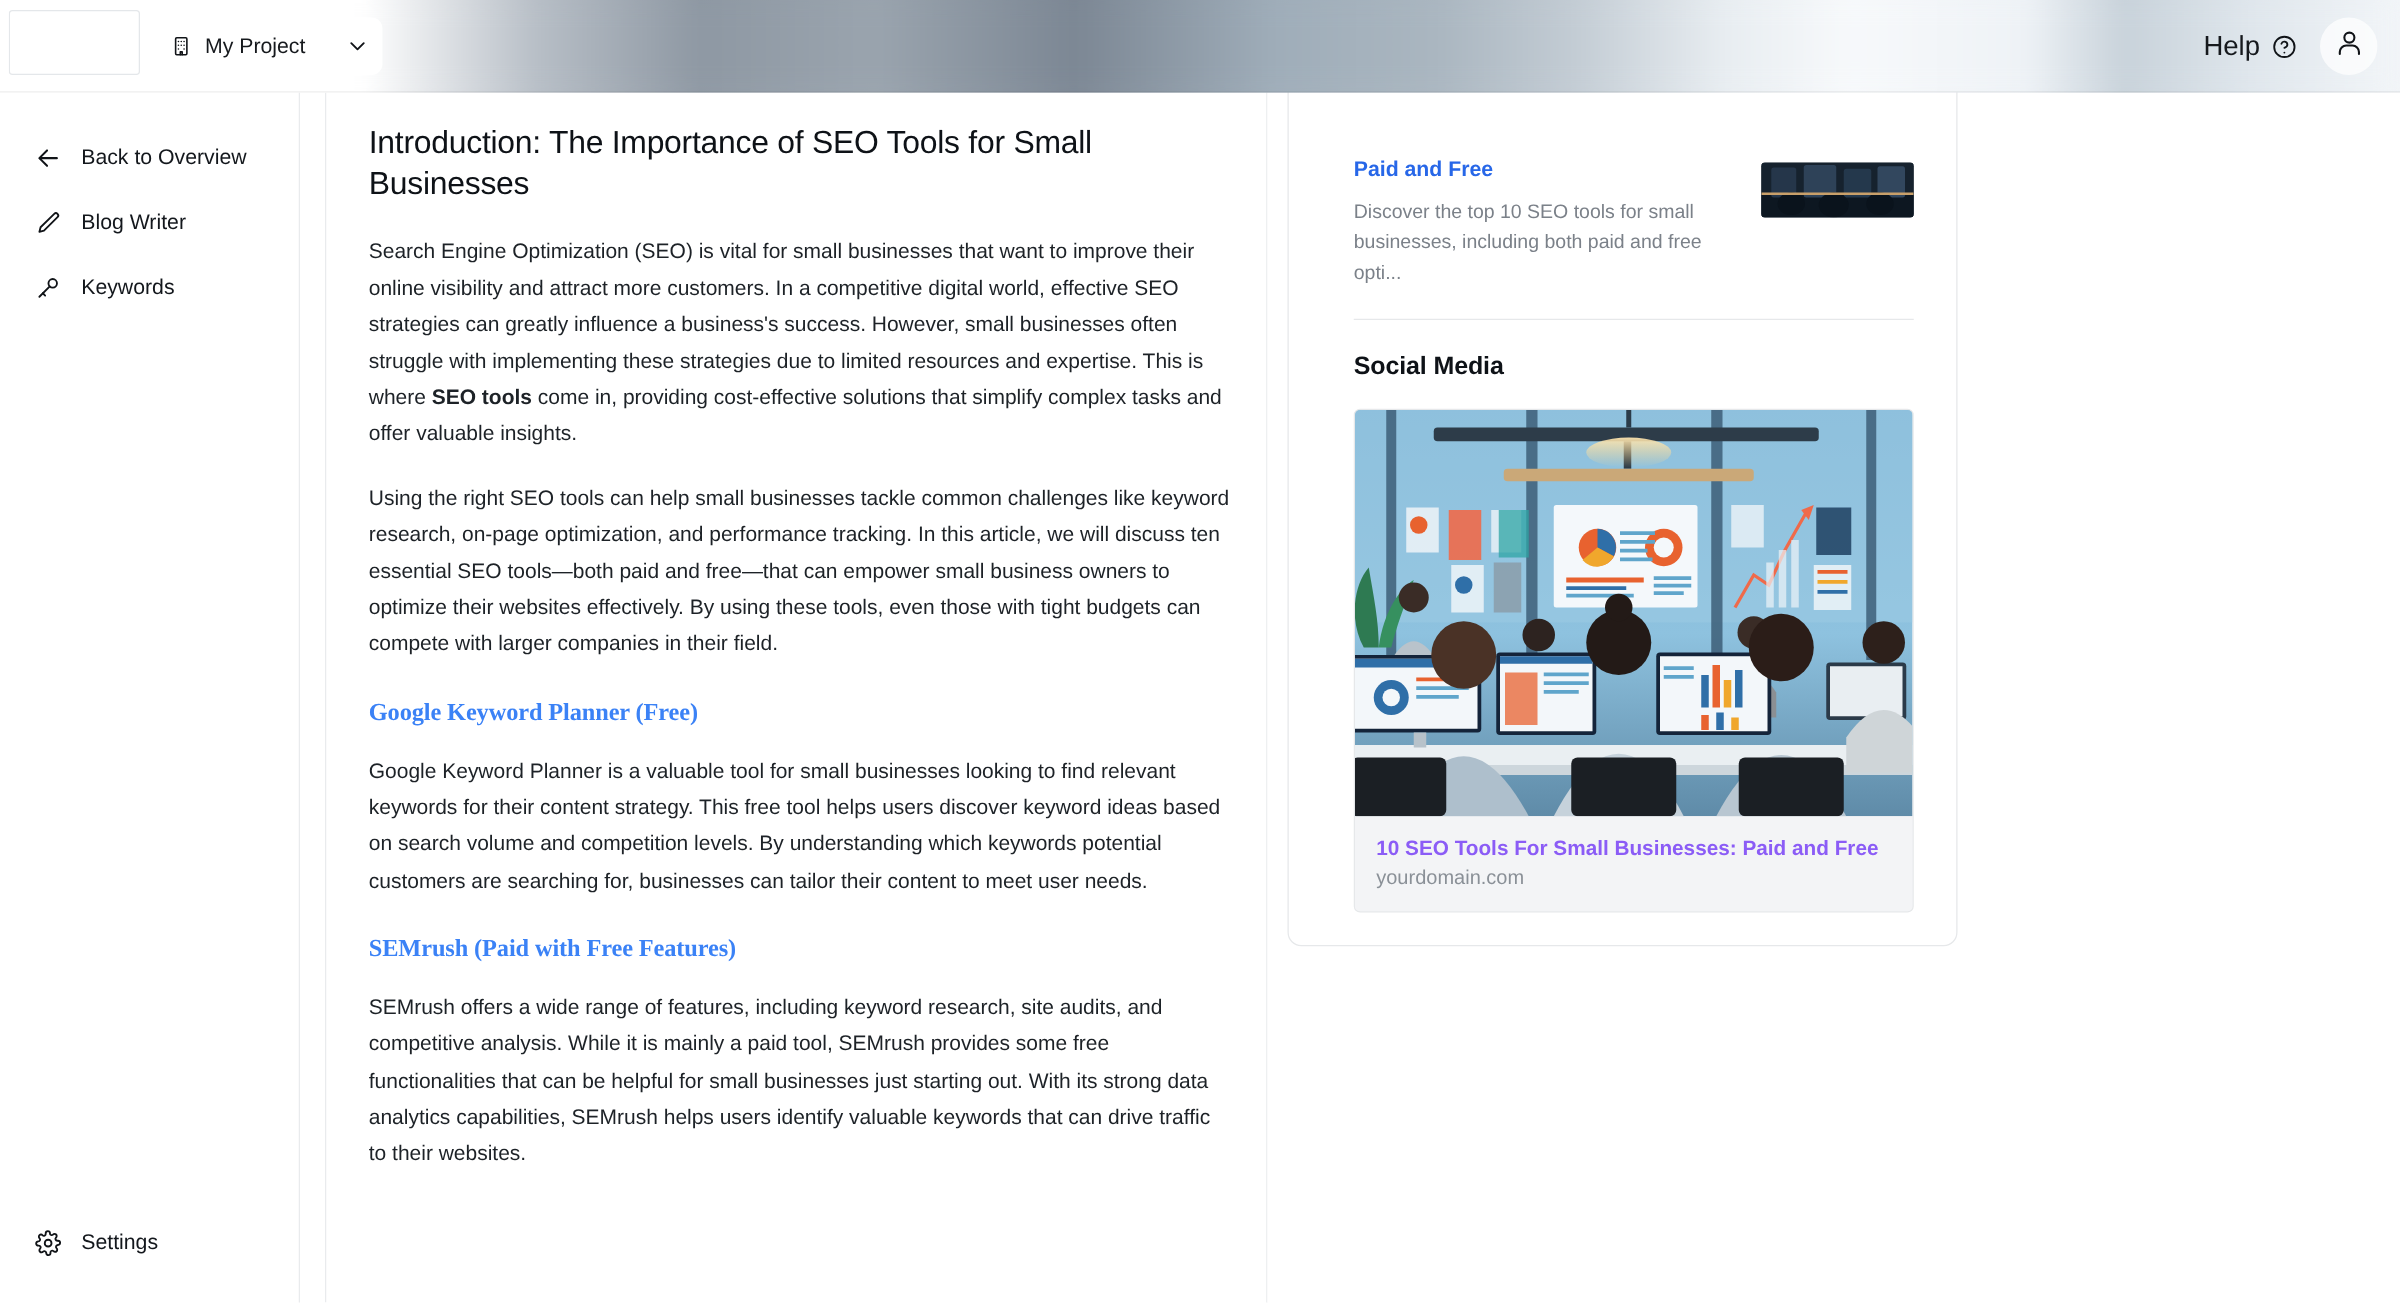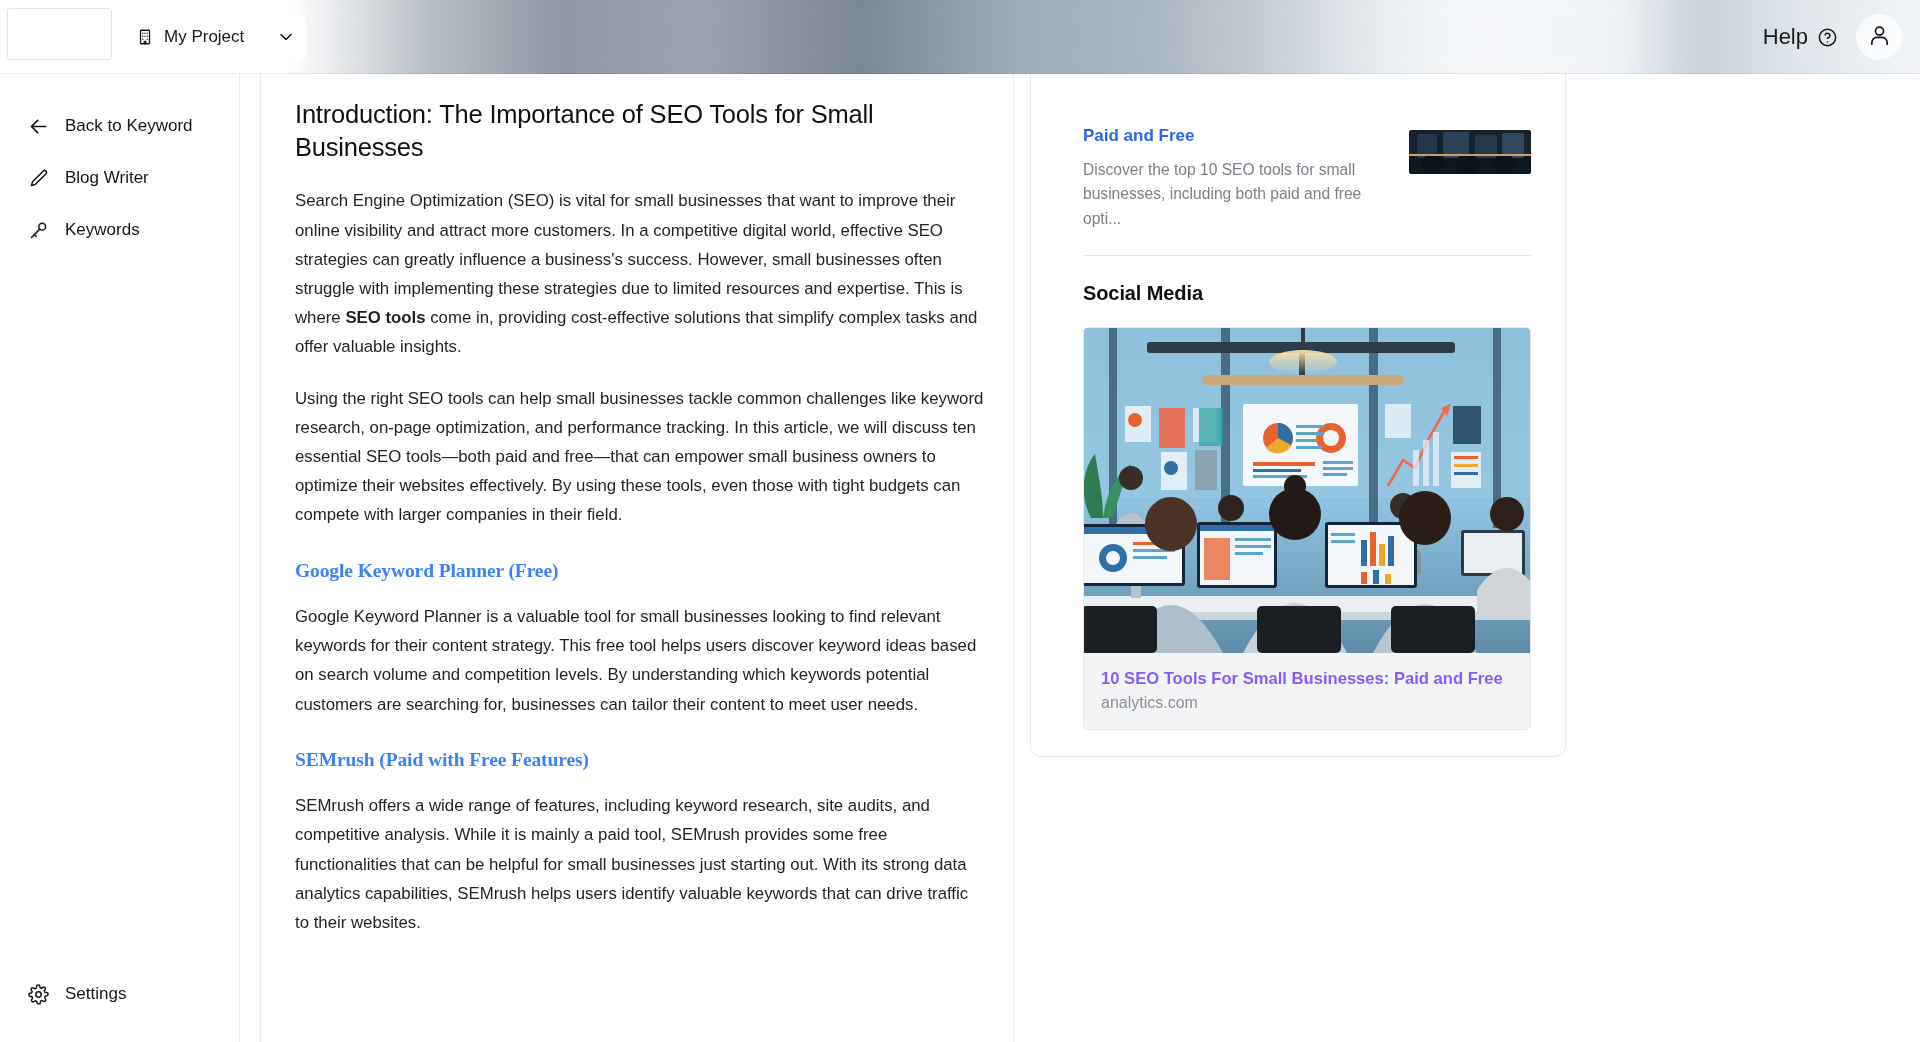--- a/index.html
+++ b/index.html
@@ -321,21 +321,21 @@
 <div class="sidebar">
   <div class="side-nav">
 
     <div class="side-item back">
       <span class="sicon">
         <svg viewBox="0 0 24 24" width="21" height="21" fill="none" stroke="#111418" stroke-width="1.9" stroke-linecap="round" stroke-linejoin="round">
           <line x1="20" y1="12" x2="4.5" y2="12"></line>
             <polyline points="11 5 4 12 11 19"></polyline>
         </svg>
       </span>
-      <span class="slabel">Back to Keyword</span>
+      <span class="slabel">Back to Overview</span>
     </div>
 
     <div style="height:0"></div>
 
     <div class="side-item" style="margin-top:0">
       <span class="sicon">
         <svg viewBox="0 0 24 24" width="21" height="21" fill="none" stroke="#111418" stroke-width="1.7" stroke-linecap="round" stroke-linejoin="round">
           <path d="M17.6 3.5a2.1 2.1 0 0 1 3 3L8.2 18.9 4 20l1.1-4.2z"></path>
         </svg>
       </span>
@@ -540,18 +540,18 @@
           <circle cx="434" cy="186" r="17" fill="#2d201b"></circle>
           <path d="M404 262 q30 -44 60 0 v28 h-60 z" fill="#cfd5d8"></path>
 
           <rect x="8" y="278" width="76" height="47" rx="5" fill="#1b1f24"></rect>
           <rect x="184" y="278" width="84" height="47" rx="5" fill="#1b1f24"></rect>
           <rect x="318" y="278" width="84" height="47" rx="5" fill="#1b1f24"></rect>
         </svg>
       </div>
       <div class="sm-caption">
         <div class="sm-cap-title">10 SEO Tools For Small Businesses: Paid and Free</div>
-        <div class="sm-cap-domain">analytics.com</div>
+        <div class="sm-cap-domain">yourdomain.com</div>
       </div>
     </div>
 
   </div>
 </div>
 
 </body></html>

